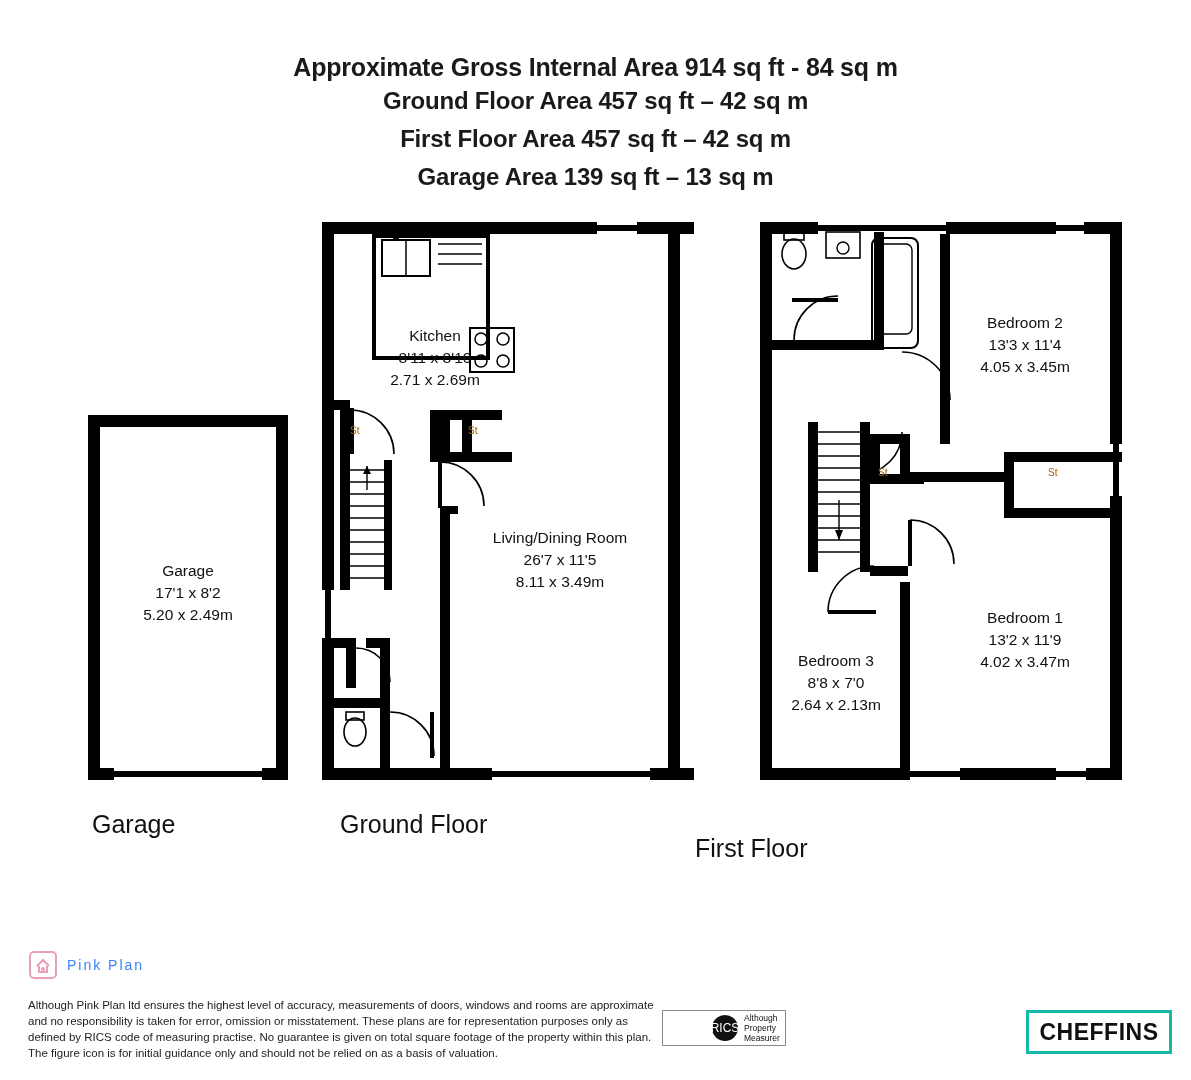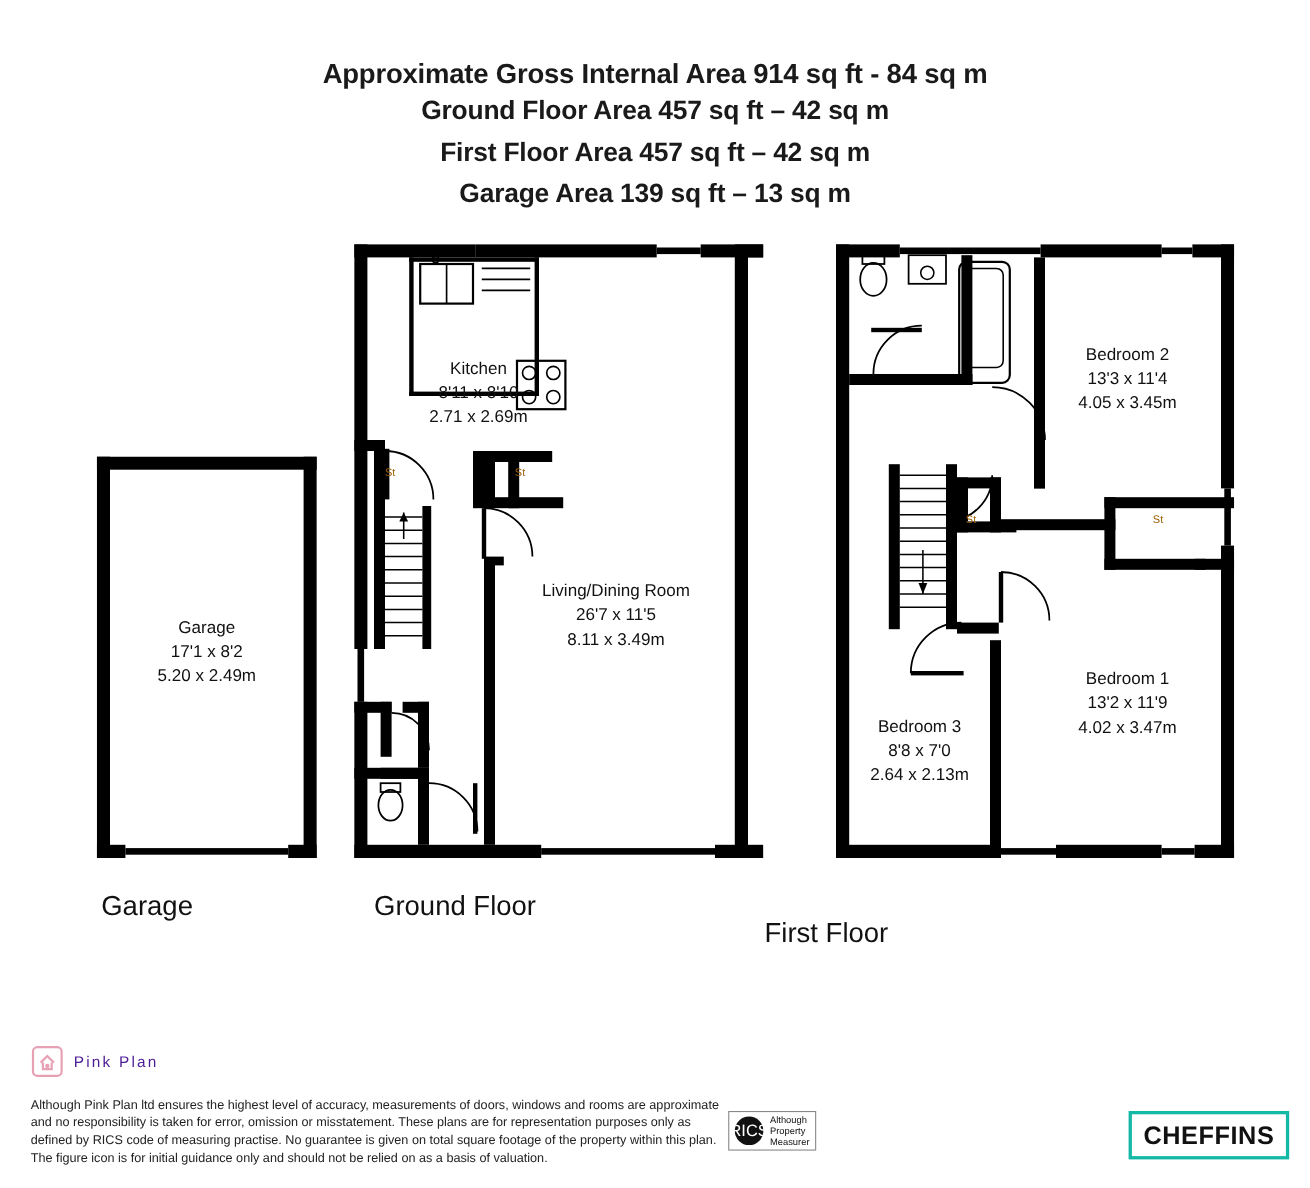--- a/index.html
+++ b/index.html
@@ -13,23 +13,23 @@
   #heading{left:0;top:52px;width:1191px;text-align:center;}
   #heading .h1{font-size:25px;font-weight:bold;letter-spacing:-0.2px;line-height:30px;}
   #heading .h2{font-size:24px;font-weight:bold;line-height:38px;letter-spacing:-0.2px;}
   .room-label{position:absolute;text-align:center;font-size:15.5px;line-height:22px;color:#111;}
   .room-label .nm{font-size:15.5px;}
   .small-label{position:absolute;font-size:10px;color:#a16207;}
   .floor-title{position:absolute;font-size:25px;color:#111;}
   
   #footer-text{left:28px;top:997px;width:640px;font-size:11.5px;line-height:16px;color:#222;}
   #pinkplan{left:28px;top:950px;display:flex;align-items:center;gap:9px;}
-  #pinkplan .pp-text{color:#4c1d95;font-size:14px;letter-spacing:2px;}
+  #pinkplan .pp-text{color:#3b82f6;font-size:14px;letter-spacing:2px;}
   #rics{left:662px;top:1010px;display:flex;align-items:center;border:1px solid #888;background:#fff;padding:2px 5px;}
-  #rics .rics-circle{width:26px;height:26px;border-radius:50%;background:#111;color:#fff;font-size:15px;display:flex;align-items:center;justify-content:center;}
+  #rics .rics-circle{width:26px;height:26px;border-radius:50%;background:#111;color:#fff;font-size:12px;display:flex;align-items:center;justify-content:center;margin-left:44px;}
   #rics .rics-label{font-size:8.5px;line-height:10px;margin-left:6px;color:#111;}
   #cheffins{left:1026px;top:1010px;width:140px;height:38px;border:3px solid #14b8a6;background:#ffffff;display:flex;align-items:center;justify-content:center;}
   #cheffins span{font-size:23px;font-weight:bold;letter-spacing:0.5px;color:#111;}
   svg{display:block;}
 </style>
 </head>
 <body>
 
 <div id="heading" class="abs">
   <div class="h1">Approximate Gross Internal Area 914 sq ft - 84 sq m</div>

